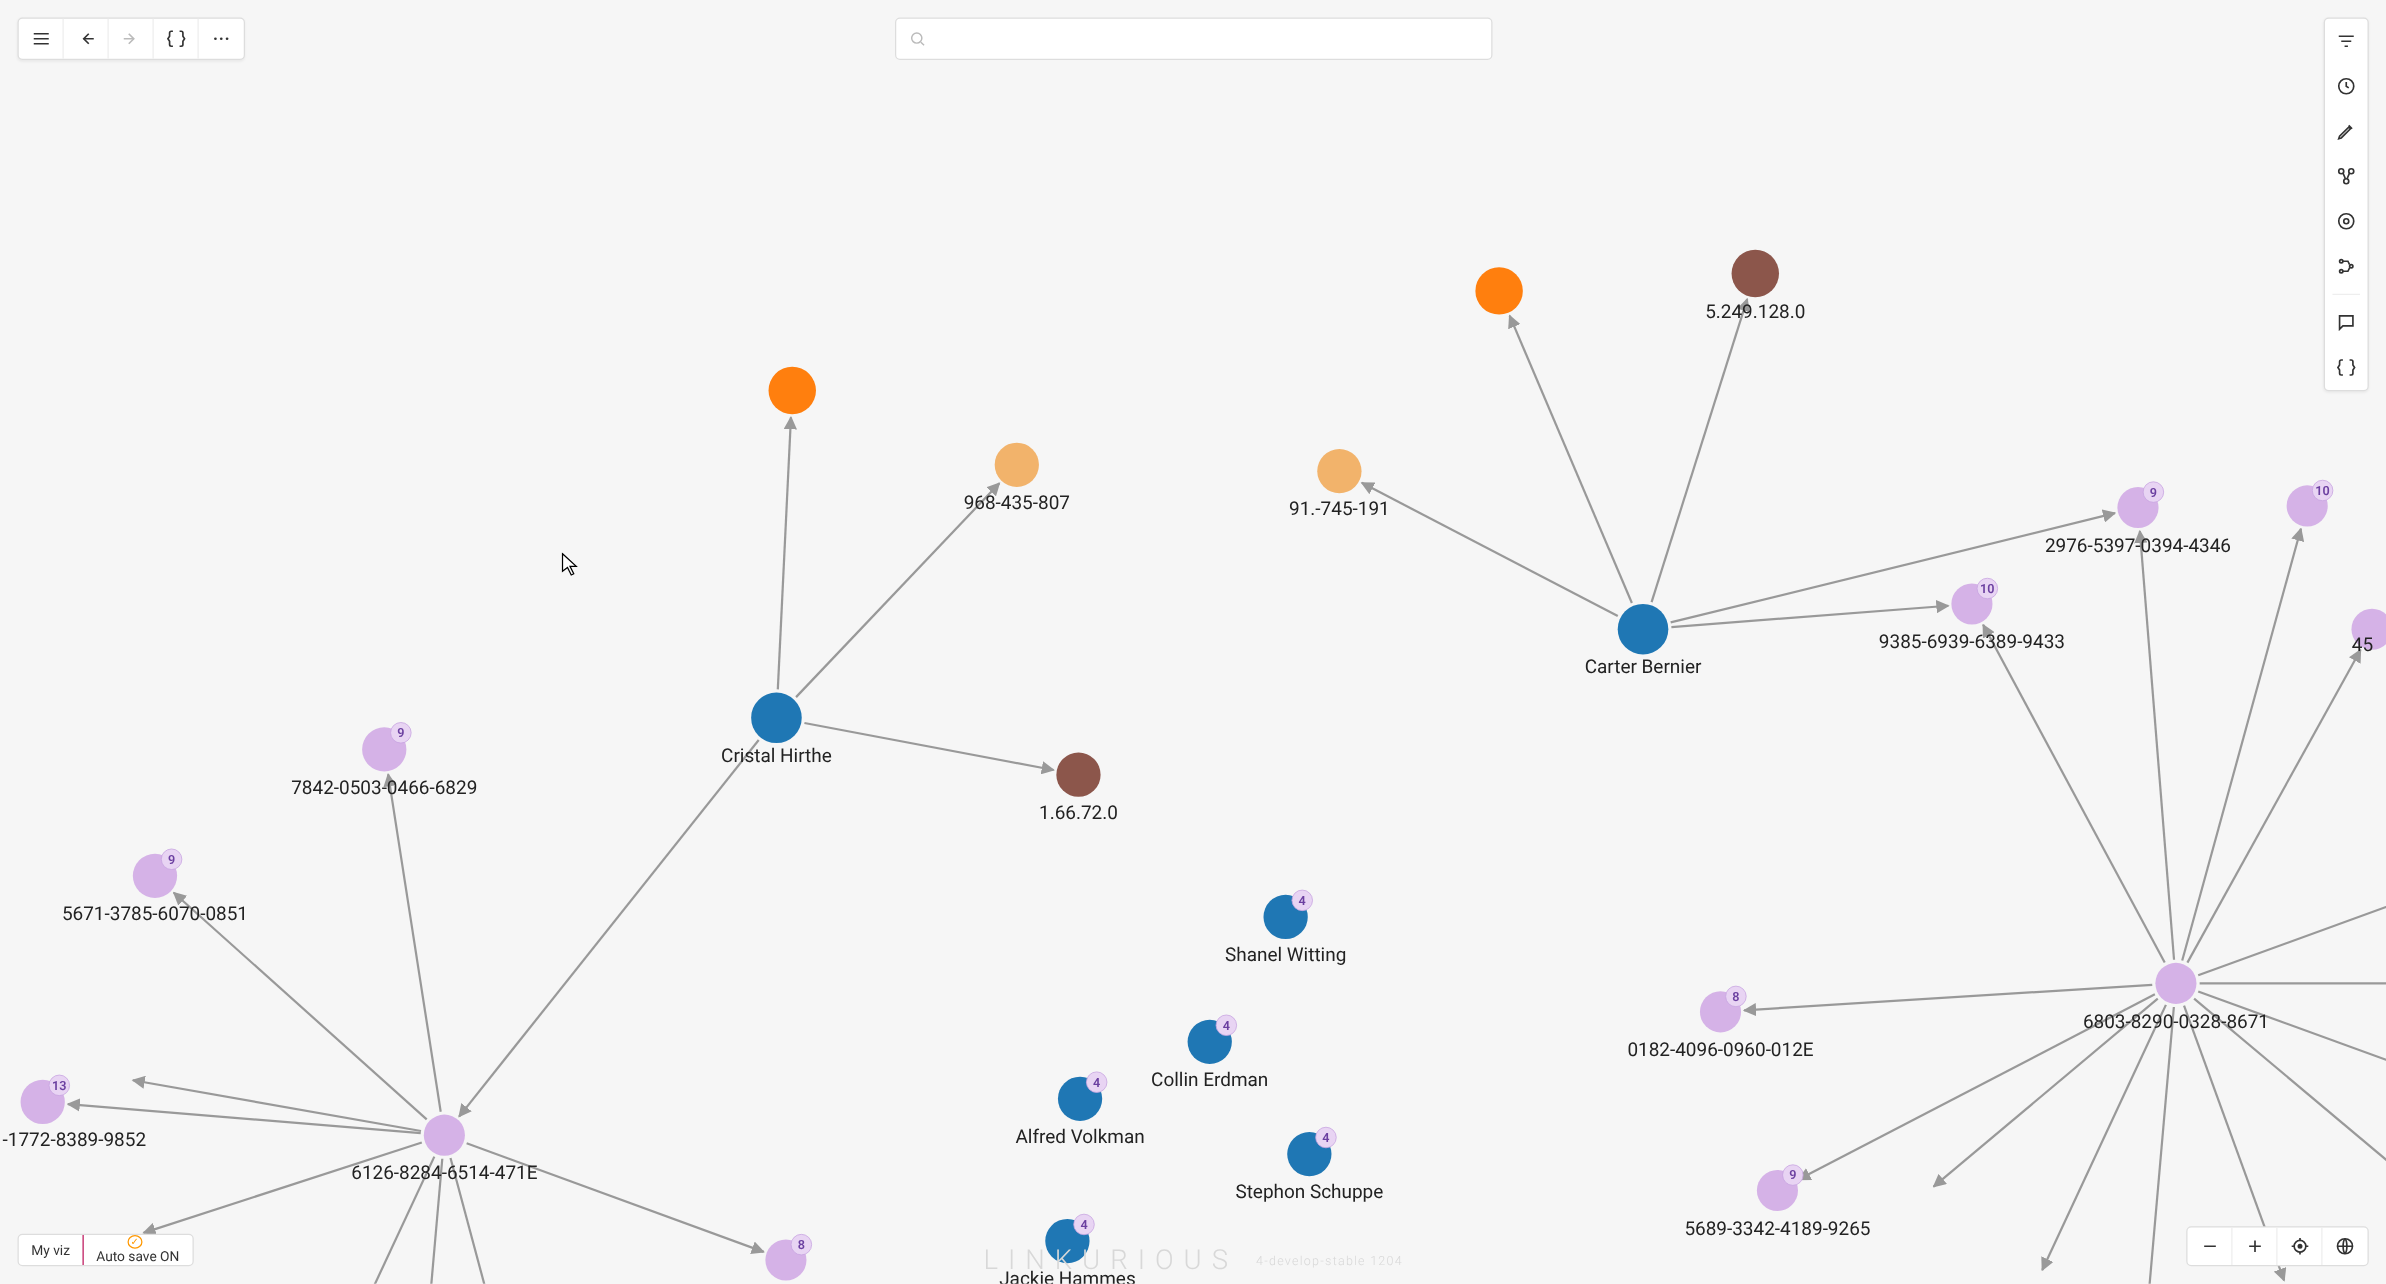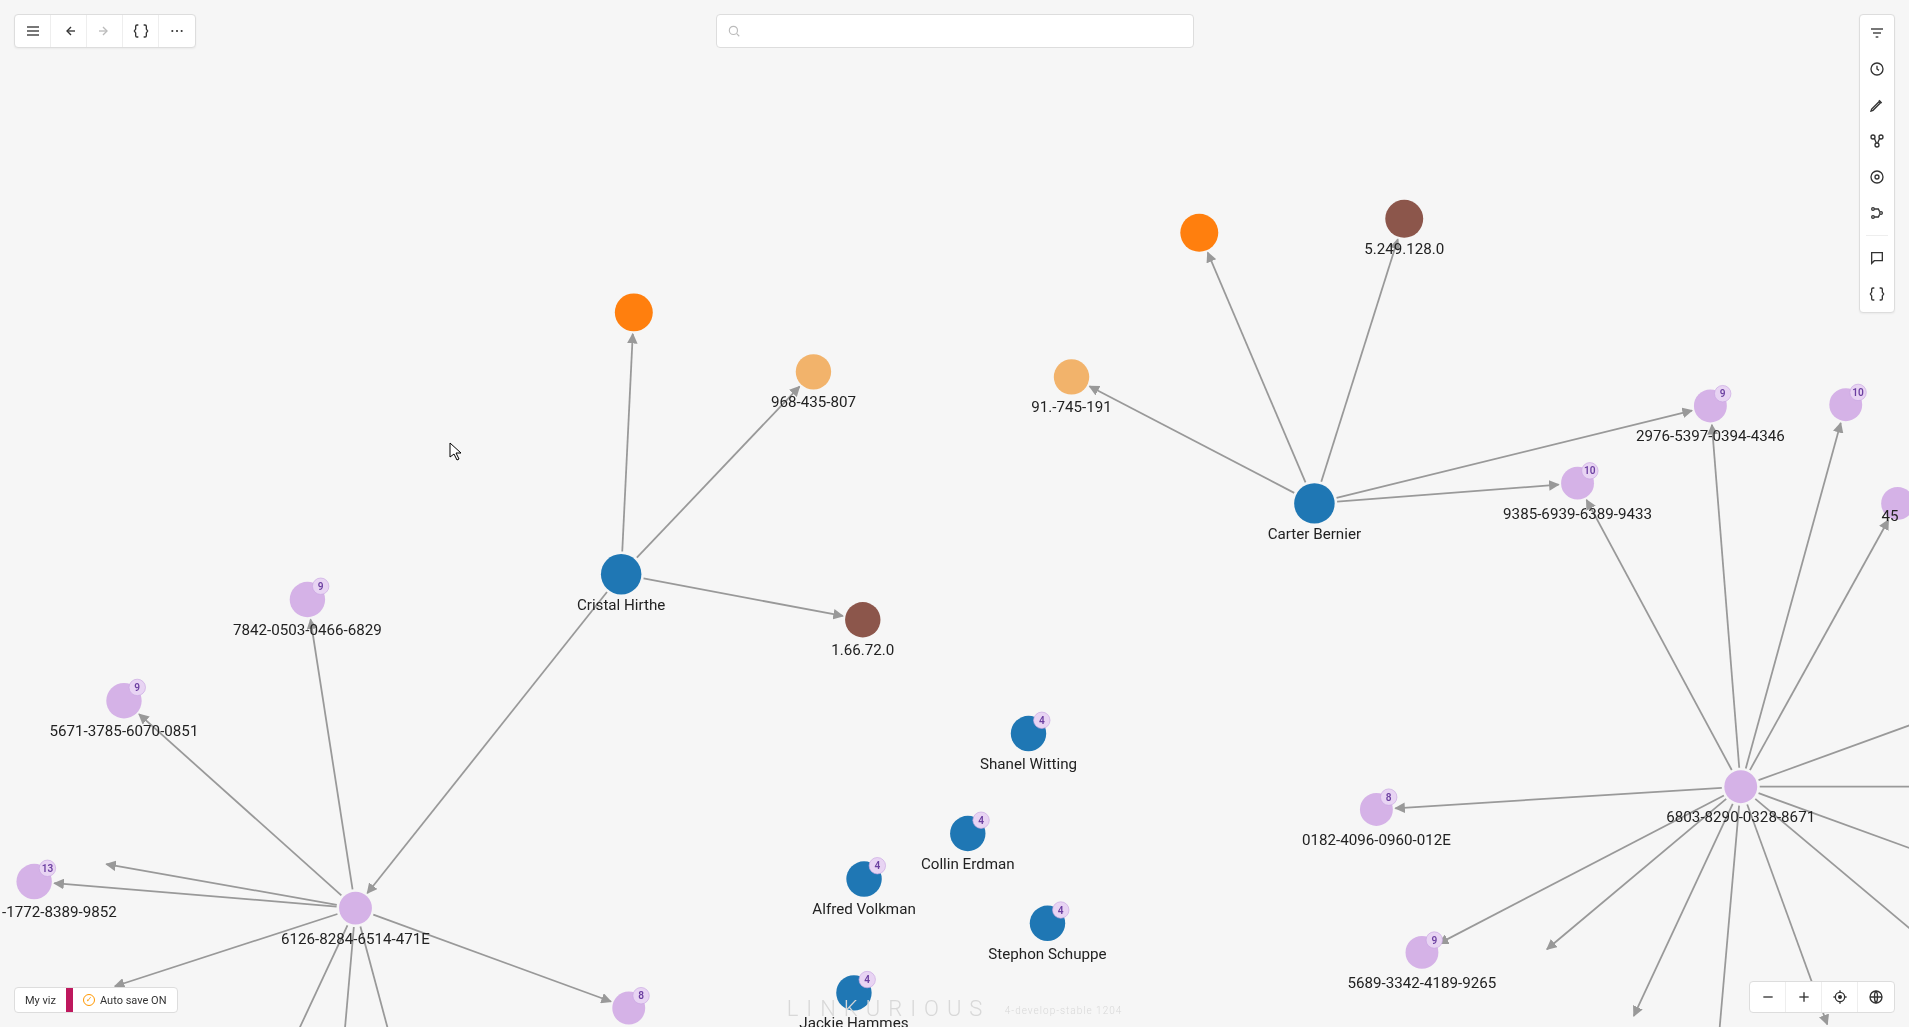--- a/index.html
+++ b/index.html
@@ -18,21 +18,21 @@
   .search-wrap input { border: none; outline: none; flex: 1; font-size: 13px; padding-left: 8px; background: transparent; }
 
   
   .r-toolbar { position: absolute; top: 14px; right: 14px; width: 36px; background: #fff; border: 1px solid #ddd; border-radius: 4px; box-shadow: 0 1px 2px rgba(0,0,0,0.05); display: flex; flex-direction: column; }
   .r-toolbar .btn { width: 100%; height: 36px; display: flex; align-items: center; justify-content: center; cursor: pointer; color: #333; }
   .r-toolbar .sep { height: 1px; background: #eee; margin: 4px 6px; }
 
   
   .bl-status { position: absolute; left: 14px; bottom: 14px; display: flex; background: #fff; border: 1px solid #ddd; border-radius: 4px; overflow: hidden; height: 26px; }
   .bl-status .cell { padding: 0 10px; display: flex; align-items: center; font-size: 11px; color: #333; justify-content: center; }
-  .bl-status .cell + .cell { border-left: 7px solid #be185d; }
+  .bl-status .cell + .cell { border-left: 1px solid #be185d; flex-direction: column; }
   .bl-status .check { width: 12px; height: 12px; border: 1.5px solid #ff9800; border-radius: 50%; display: inline-flex; align-items: center; justify-content: center; margin-right: 5px; }
   .bl-status .check::after { content: "✓"; font-size: 8px; color: #ff9800; line-height: 1; }
 
   
   .br-controls { position: absolute; right: 14px; bottom: 14px; display: flex; background: #fff; border: 1px solid #ddd; border-radius: 4px; height: 32px; }
   .br-controls .btn { width: 36px; display: flex; align-items: center; justify-content: center; border-right: 1px solid #eee; cursor: pointer; color: #333; }
   .br-controls .btn:last-child { border-right: none; }
 
   
   .graph { position: absolute; inset: 0; }

